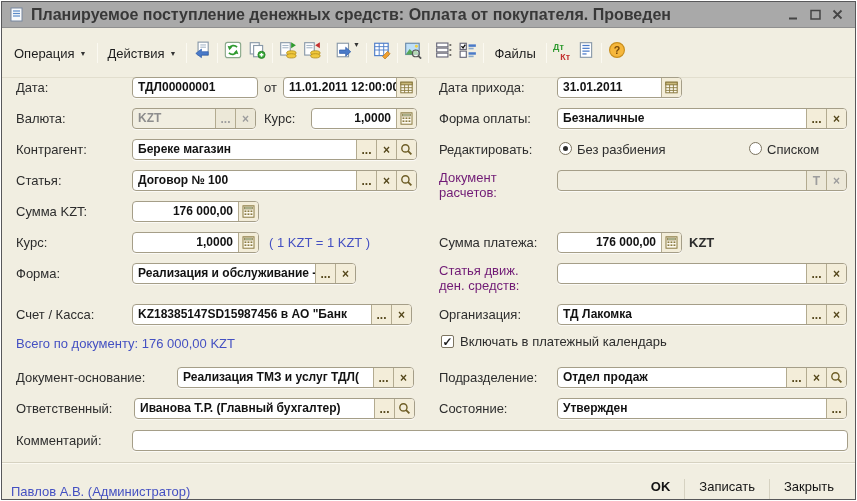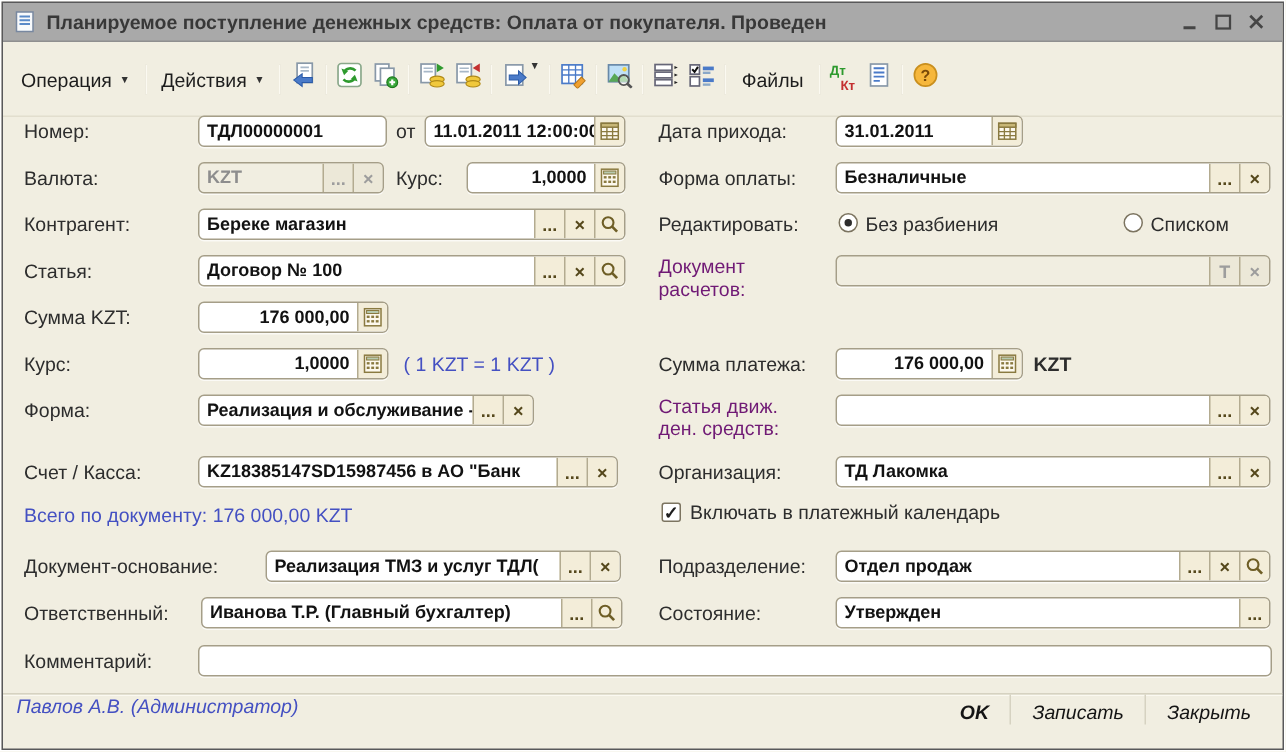--- a/index.html
+++ b/index.html
@@ -1,21 +1,21 @@
 <!DOCTYPE html>
 <html><head>
 <meta charset="utf-8">
 <style>
   * { box-sizing: border-box; }
   body { margin:0; background:#fff; font-family:"Liberation Sans", sans-serif; }
   .window { position:relative; width:855px; height:499px; margin:1px; border:1px solid #58585a; background:#f1eee1; overflow:hidden; }
 
   
   .titlebar { position:absolute; left:0; top:0; right:0; height:26px; background:#a9a9a9; border-bottom:1px solid #8f8f8f; display:flex; align-items:center; padding:0 7px; }
-  .title { flex:1; margin-left:7px; font-size:13px; font-weight:bold; color:#383838; white-space:nowrap; overflow:hidden; }
+  .title { flex:1; margin-left:7px; font-size:16px; font-weight:bold; color:#383838; white-space:nowrap; overflow:hidden; }
   .winbtn { width:22px; height:18px; display:flex; align-items:center; justify-content:center; cursor:default; }
 
   
   .toolbar { position:absolute; left:0; top:27px; right:0; height:49px; display:flex; align-items:center; padding:0 5px; border-bottom:1px solid #e2dece; }
   .tbtn { display:flex; align-items:center; gap:5px; padding:4px 7px; font-size:13px; color:#1d1d1d; border-radius:3px; }
   .caret { font-size:7px; color:#333; }
   .tsep { width:1px; height:20px; background:#cdc8b6; border-right:1px solid #fbf9f1; margin:0 3px; }
   .ticon { width:24px; height:24px; display:flex; align-items:flex-start; justify-content:center; border-radius:3px; }
 
   
@@ -27,21 +27,21 @@
   .fld-btn { flex:0 0 20px; display:flex; align-items:center; justify-content:center; background:#f3edd9; border-left:1px solid #b3ab90; font-size:12px; font-weight:bold; color:#55481c; line-height:10px; }
   .fld.disabled { background:#f1eee1; }
   .fld.disabled .fld-text { color:#8d8d8d; }
   .fld.disabled .fld-btn { color:#9d9d9d; background:#ece8d8; }
   .blue { position:absolute; font-size:13px; color:#4450c2; height:21px; line-height:21px; white-space:nowrap; }
   .radio { position:absolute; width:13px; height:13px; border:1px solid #7c7460; border-radius:50%; background:#fff; display:flex; align-items:center; justify-content:center; }
   .radio .dot { width:5px; height:5px; border-radius:50%; background:#2d2d2d; }
   .checkbox { position:absolute; width:13px; height:13px; border:1px solid #7c7460; border-radius:2px; background:#fff; display:flex; align-items:center; justify-content:center; font-size:12px; font-weight:bold; color:#1d1d1d; line-height:12px; }
 
   
-  .footer { position:absolute; left:0; right:0; bottom:0; height:37px; border-top:1px solid #d6d2c1; box-shadow:inset 0 1px 0 #fbf9f1; display:flex; align-items:flex-start; padding:0 9px;font-style:italic; }
+  .footer { position:absolute; left:0; right:0; bottom:0; height:37px; border-top:1px solid #d6d2c1; box-shadow:inset 0 1px 0 #fbf9f1; display:flex; align-items:flex-end; padding:0 9px; }
   .footer-user { flex:1; font-size:13px; color:#4450c2; }
   .fsep { width:1px; height:20px; background:#d6d2c1; margin:0 2px; }
   .fbtn { padding:0 12px; font-size:13px; color:#141414; height:24px; line-height:24px; border-radius:3px; }
   .fbtn.ok { font-weight:bold; }
   svg { display:block; }
 </style>
 </head>
 <body>
 
 <div class="window">
@@ -201,21 +201,21 @@
     </span>
     <span class="tsep"></span>
     <span class="ticon">
       <svg width="18" height="18" viewBox="0 0 16 16">
           <circle cx="8" cy="8" r="6.6" fill="#f6b73c" stroke="#c98f1e"></circle>
           <text x="8" y="11.3" text-anchor="middle" font-size="9.5" font-weight="bold" fill="#7a4a08">?</text>
         </svg>
     </span>
   </div>
 
-  <div class="lbl" style="left:14px;top:75px">Номер:</div>
+  <div class="lbl" style="left:14px;top:75px">Дата:</div>
   <div class="fld" style="left:130px;top:75px;width:126px">
     <span class="fld-text">ТДЛ00000001</span>
   </div>
   <div class="lbl" style="left:262px;top:75px">от</div>
   <div class="fld" style="left:281px;top:75px;width:134px">
     <span class="fld-text">11.01.2011 12:00:00</span>
     <span class="fld-btn">
         <svg width="13" height="13" viewBox="0 0 13 13">
           <rect x="0.8" y="1.2" width="11.4" height="10.6" fill="#fdf9ee" stroke="#8a7a40"></rect>
           <rect x="0.8" y="1.2" width="11.4" height="2.6" fill="#c9b878" stroke="#8a7a40"></rect>

